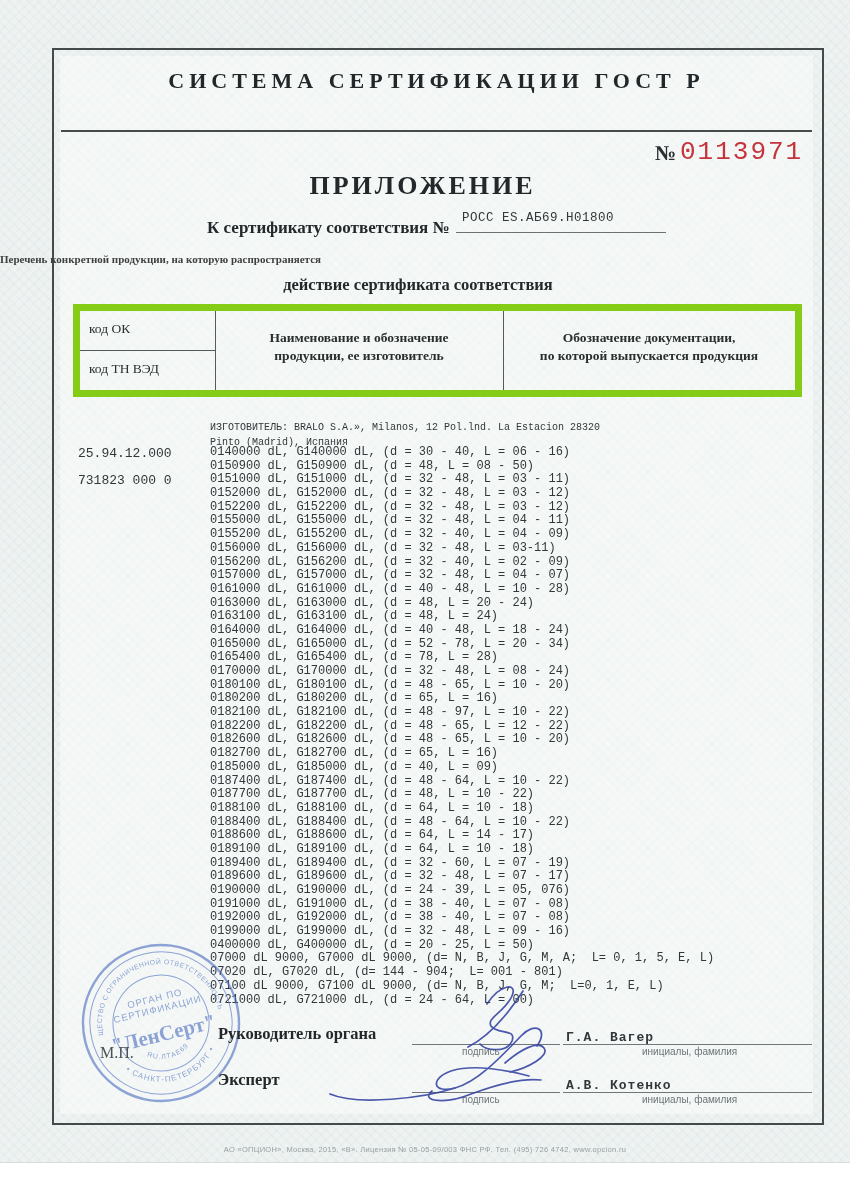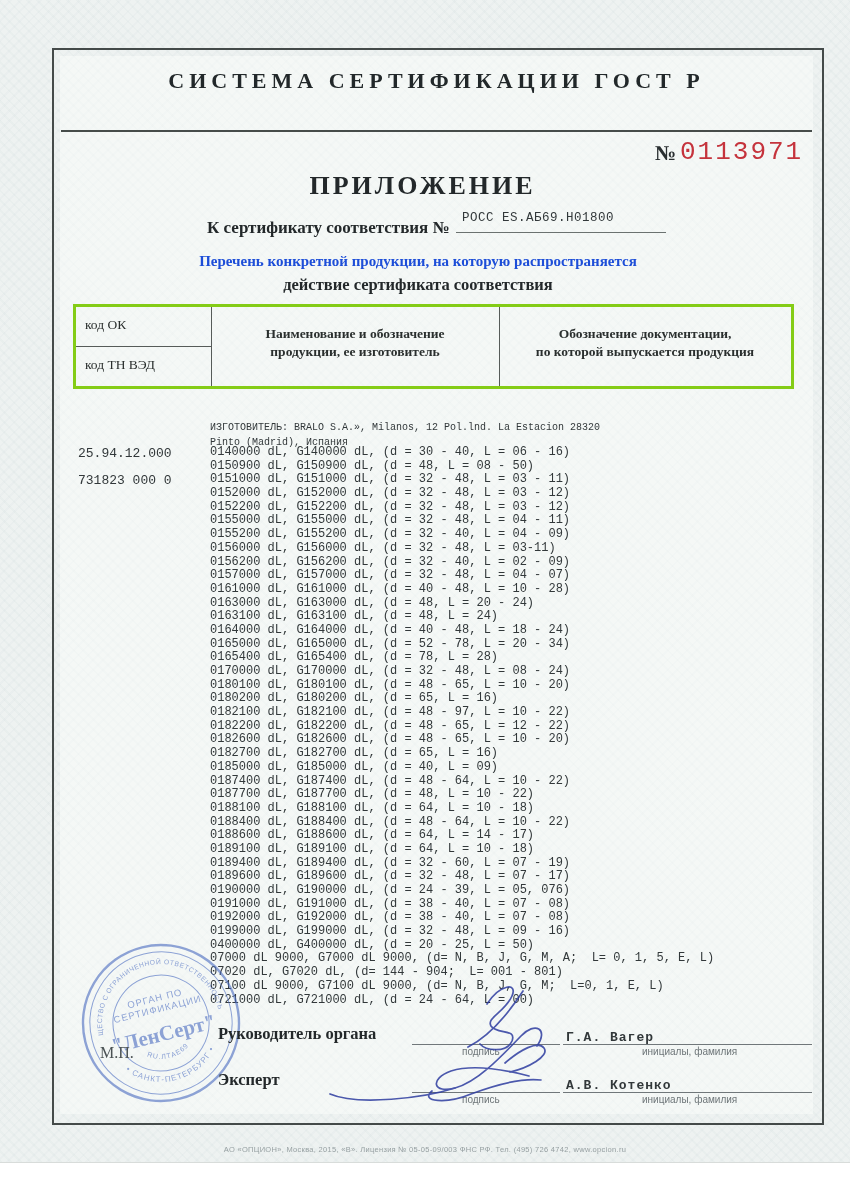--- a/index.html
+++ b/index.html
@@ -21,23 +21,23 @@
   .mono{font-family:"Liberation Mono","DejaVu Sans Mono",monospace;color:#32383a;}
   .header-band{position:absolute;left:61px;top:57px;width:751px;height:73px;border-bottom:2px solid #464c4a;}
   .sys-title{position:absolute;left:0;top:11px;width:100%;text-align:center;font-size:22px;letter-spacing:5px;font-weight:bold;color:#22282a;}
   .agency{position:absolute;left:0;top:43px;width:100%;text-align:center;font-size:16px;letter-spacing:.4px;font-weight:bold;color:#22282a;}
   .num-label{position:absolute;left:655px;top:141px;font-size:21px;font-weight:bold;color:#2a2f31;}
   .num-value{position:absolute;left:680px;top:137px;font-size:26px;letter-spacing:2px;}
   .app-title{position:absolute;left:0px;top:171px;width:845px;text-align:center;font-size:26px;letter-spacing:3px;font-weight:bold;color:#23282a;}
   .cert-label{position:absolute;left:207px;top:218px;font-size:17px;font-weight:bold;color:#23282a;}
   .cert-number{position:absolute;left:462px;top:211px;font-size:12.5px;letter-spacing:.5px;}
   .cert-underline{position:absolute;left:456px;top:214px;width:210px;height:18px;border-bottom:1.2px solid #6b7270;}
-  .subtitle1{position:absolute;left:0;top:253px;width:836px;text-align:center;font-size:15px;font-weight:bold;color:#1d4ed8;}
+  .subtitle1{position:absolute;left:0;top:253px;width:836px;font-size:11px;font-weight:bold;color:#404040;}
   .subtitle2{position:absolute;left:0;top:275px;width:836px;text-align:center;font-size:16.5px;font-weight:bold;color:#23282a;}
-  .tbl{position:absolute;left:73px;top:304px;width:715px;height:79px;border:3px solid #84cc16;}
+  .tbl{position:absolute;left:73px;top:304px;width:715px;height:79px;border:7px solid #84cc16;}
   .tbl .v1{position:absolute;left:135px;top:0;width:1px;height:100%;background:#565b59;}
   .tbl .v2{position:absolute;left:423px;top:0;width:1px;height:100%;background:#565b59;}
   .tbl .h1{position:absolute;left:0;top:39px;width:135px;height:1px;background:#565b59;}
   .cell-label{position:absolute;font-size:13.5px;color:#2a2f2e;font-family:"Liberation Serif",serif;}
   .th-line{position:absolute;text-align:center;font-size:13.5px;color:#2a2f2e;font-weight:bold;}
   .manu{position:absolute;left:210px;top:420px;font-size:10px;line-height:15px;letter-spacing:0;white-space:pre;}
   .code{position:absolute;left:78px;font-size:13px;}
   .plist{position:absolute;left:210px;top:446px;font-size:12px;line-height:13.7px;white-space:pre;}
   .prow{height:13.7px;}
   .sig-label{position:absolute;left:218px;font-size:16.5px;font-weight:bold;color:#23282a;}

